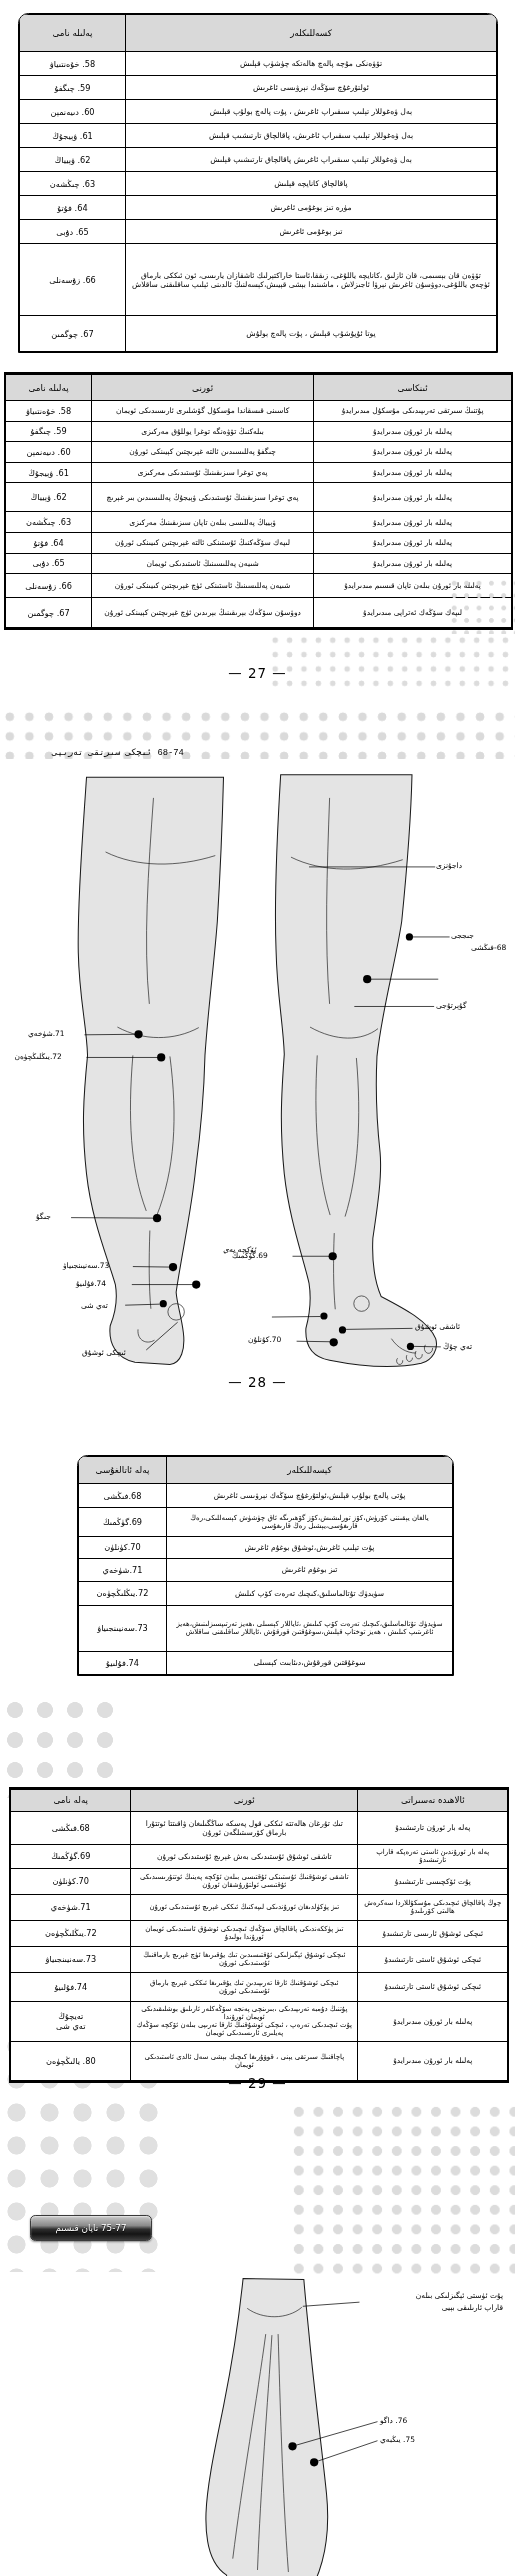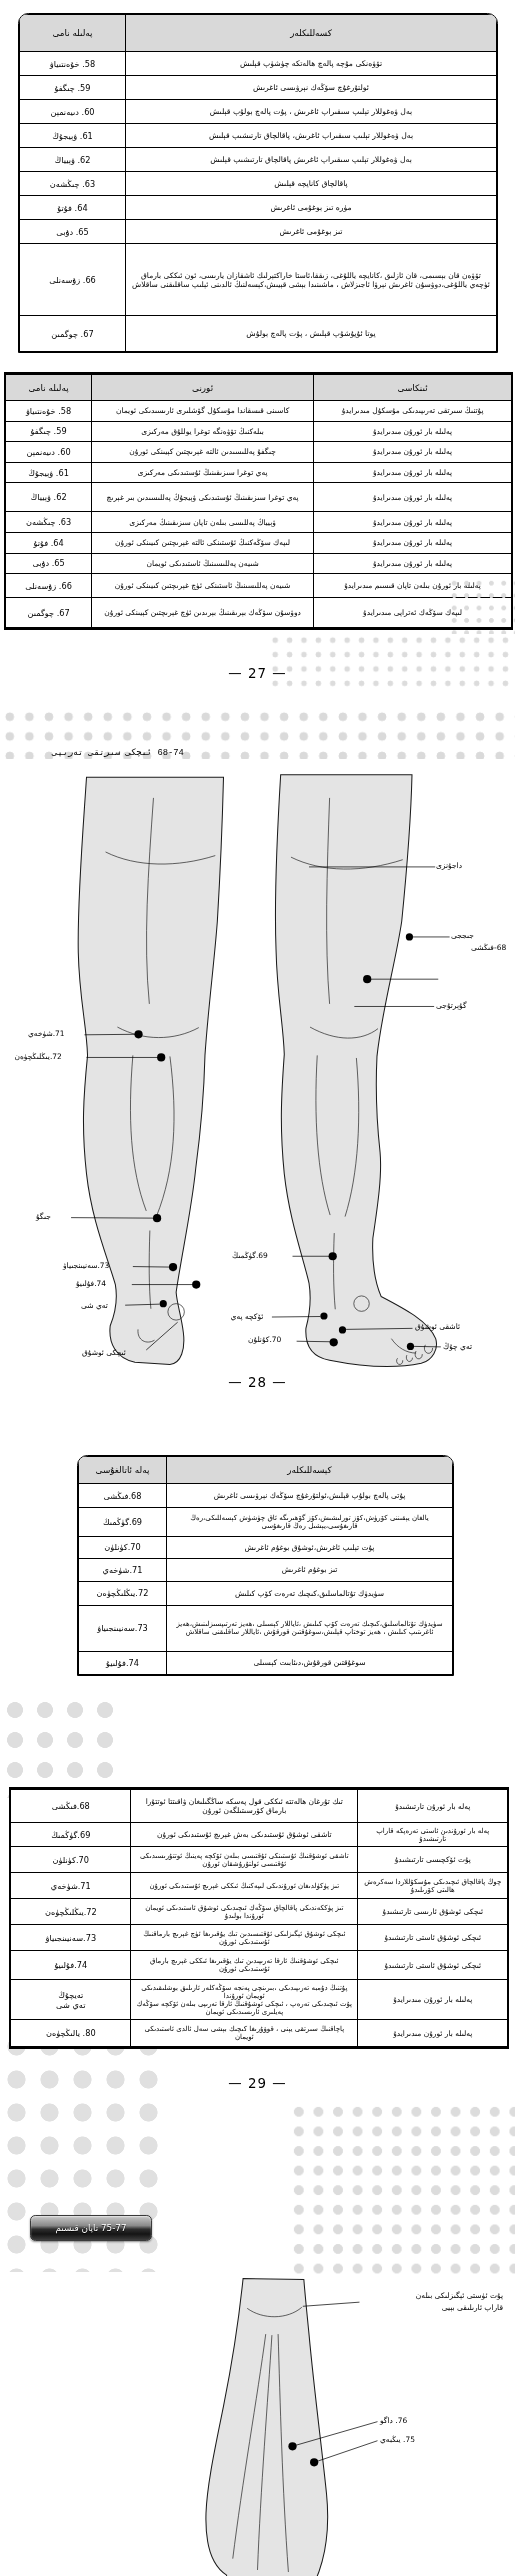--- a/index.html
+++ b/index.html
@@ -239,21 +239,21 @@
   <div class="lbl" style="top:943px;left:440px;margin-left:31px;">68-فىڭشى</div>
   <div class="lbl" style="top:1001px;left:436px;">گۇېرتۇجى</div>
   <div class="lbl" style="top:1029px;left:28px;width:54px;text-align:left;">71.شۈخەي</div>
   <div class="lbl" style="top:1052px;left:14.4px;width:71px;text-align:left;">72.يىڭلىڭچۈەن</div>
   <div class="lbl" style="top:1212px;left:36px;width:33px;text-align:left;">جىگۇ</div>
   <div class="lbl" style="top:1261px;left:63px;width:68px;text-align:left;">73.سەنيىنجىياۋ</div>
   <div class="lbl" style="top:1279px;left:76px;width:54px;text-align:left;">74.فۇلىيۇ</div>
   <div class="lbl" style="top:1301px;left:81px;width:41px;text-align:left;">تەي شى</div>
   <div class="lbl" style="top:1348px;left:82px;width:63px;text-align:left;">ئىچكى ئوشۇق</div>
   <div class="lbl" style="top:1251px;left:232px;width:59px;text-align:left;">69.گۈڭمىڭ</div>
-  <div class="lbl" style="top:1312px;left:223px;width:48px;text-align:center;">ئۆكچە پەي</div>
+  <div class="lbl" style="top:1245px;left:223px;width:48px;text-align:left;font-style:italic;">ئۆكچە پەي</div>
   <div class="lbl" style="top:1322px;left:415px;">ئاشقى ئوشۇق</div>
   <div class="lbl" style="top:1335px;left:248px;width:47px;text-align:left;">70.كۇنلۇن</div>
   <div class="lbl" style="top:1342px;left:443px;">تەي چۇڭ</div>
 
   <div class="pagenum" style="top:1375px;">— 28 —</div>
 
   <div class="twrap rounded" style="top:1447px;left:77px;width:375px;margin-top:8px;">
     <table class="tbl">
       <colgroup>
           <col style="width:88px">
@@ -301,20 +301,25 @@
   <div class="dots" style="top:2102px;left:289px;width:227px;height:175px;background-image:radial-gradient(circle,#dcdcdc 4.6px,transparent 5.2px);background-size:19.6px 19.6px;"></div>
 
   <div class="twrap dbl" style="top:1787px;left:9.3px;width:498px;">
     <table class="tbl">
       <colgroup>
           <col style="width:120px">
           <col style="width:227px">
           <col>
         </colgroup>
       <tbody>
+          <tr style="height:21.6px">
+        <th>پەلە نامى</th>
+        <th>ئورنى</th>
+        <th>ئالاھىدە تەسىراتى</th>
+      </tr>
       <tr style="height:33px">
             <td class="name">68.فىڭشى</td>
             <td class="long">تىك تۇرغان ھالەتتە ئىككى قول پەسكە  ساڭگىلىغان ۋاقىتتا ئوتتۇرا بارماق كۆرسىتىلگەن  ئورۇن</td>
             <td class="long">پەلە بار ئورۇن تارتىشىدۇ</td>
           </tr>
       <tr style="height:24px">
             <td class="name">69.گۈڭمىڭ</td>
             <td class="long">تاشقى ئوشۇق ئۇستىدىكى بەش غېرىچ ئۇستىدىكى ئورۇن</td>
             <td class="tiny">پەلە بار ئورۇندىن ئاستى تەرەپكە قاراپ تارتىشىدۇ</td>
           </tr>
@@ -343,21 +348,21 @@
             <td class="tiny">ئىچكى ئوشۇقنىڭ ئارقا تەرىپىدىن تىك يۇقىرىغا ئىككى غېرىچ بارماق ئۇستىدىكى ئورۇن</td>
             <td class="long">ئىچكى ئوشۇق ئاستى تارتىشىدۇ</td>
           </tr>
       <tr style="height:40px">
             <td class="name">تەيچۇڭ
 تەي شى</td>
             <td class="tiny">پۇتنىڭ دۇمبە تەرىپىدىكى ،بىرىنچى پەنجە سۆڭەكلەر ئارىلىق بوشلىقىدىكى ئويمان ئورۇندا
 پۇت ئىچىدىكى تەرەپ ، ئىچكى ئوشۇقنىڭ ئارقا تەرىپى بىلەن ئۆكچە سۆڭەك پەيلىرى ئارىسىدىكى ئويمان</td>
             <td class="long">پەلىلە بار ئورۇن مىدىرايدۇ</td>
           </tr>
-      <tr style="height:27px">
+      <tr style="height:39px">
             <td class="name">80. يالىڭچۈەن</td>
             <td class="tiny">پاچاقنىڭ سىرتقى يېنى ، قوۋۇرىغا كىچىك بېشى سەل ئالدى ئاستىدىكى ئويمان</td>
             <td class="long">پەلىلە بار ئورۇن مىدىرايدۇ</td>
           </tr>
     </tbody>
       </table>
   </div>
 
   <div class="pagenum" style="top:2076px;">— 29 —</div>
 

